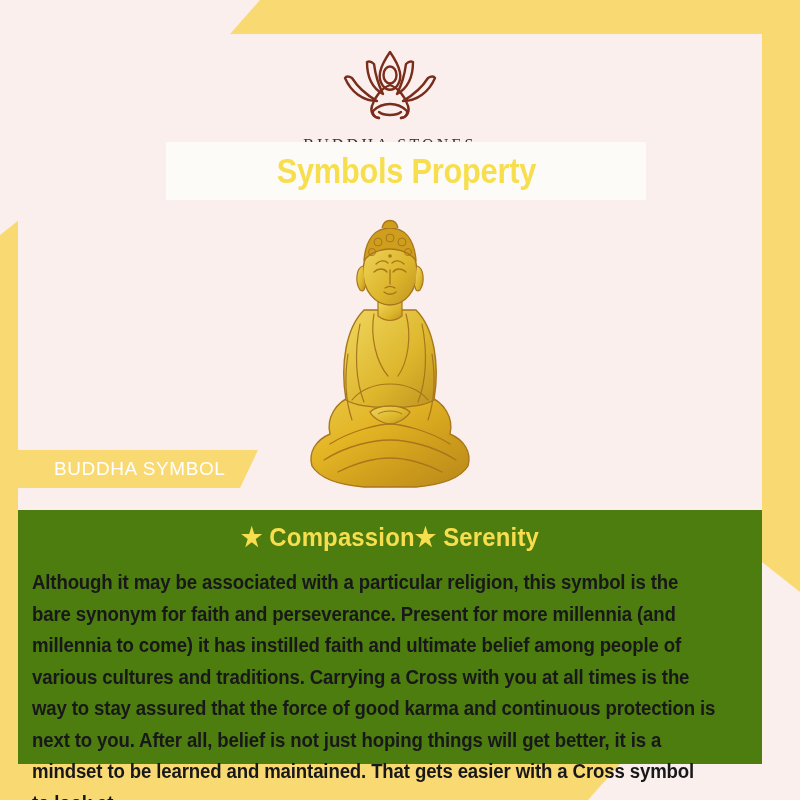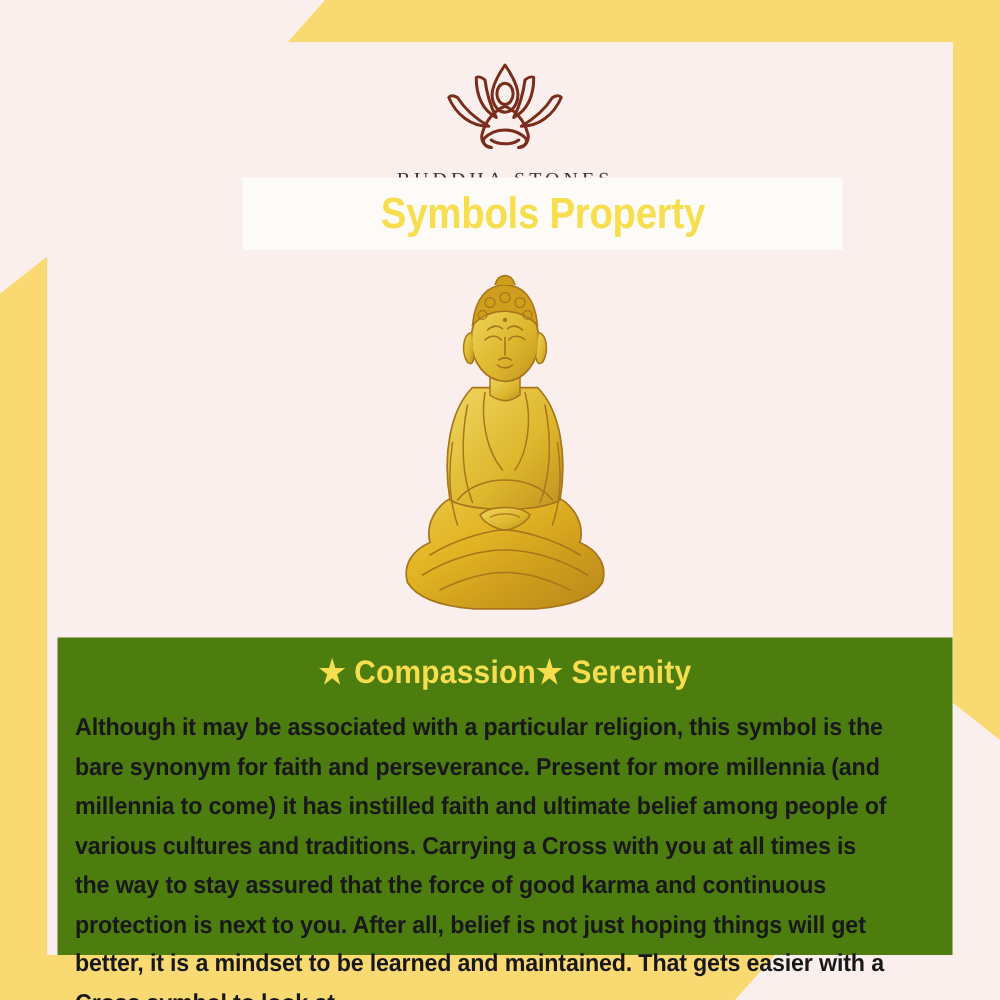--- a/index.html
+++ b/index.html
@@ -34,21 +34,20 @@
   #band-bottom {
     left:0; bottom:0; width:620px; height:36px;
     clip-path: polygon(0 0, 100% 0, calc(100% - 32px) 100%, 0 100%);
   }
 
   
   #stage {
     position:absolute;
     left:18px; top:34px; right:38px; bottom:36px;
     background:#faefec;
-    margin-left:28px;
   }
 
   
   #logo-block {
     position:absolute; top:0; left:0; right:0;
     display:flex; flex-direction:column; align-items:center;
     padding-top:10px;
   }
   #logo-mark { width:150px; height:88px; display:block; }
   #brand-name {
@@ -242,20 +241,23 @@
         <path d="M88 210 C94 206 106 206 112 210" stroke="#a8761c" stroke-width="1" fill="none"></path>
 
         <g stroke="#a8761c" stroke-width="1.3" fill="none" stroke-linecap="round">
           <path d="M40 240 C62 226 90 220 100 220 C110 220 138 226 160 240"></path>
           <path d="M34 256 C56 242 82 236 100 236 C118 236 144 242 166 256"></path>
           <path d="M48 268 C68 258 86 254 100 254 C114 254 132 258 152 268"></path>
         </g>
       </svg>
     </div>
 
+    <div id="symbol-ribbon">
+      <span id="symbol-ribbon-label">BUDDHA SYMBOL</span>
+    </div>
 
     <div id="article">
       <div id="subtitle">★ Compassion★ Serenity</div>
       <p id="body-copy">Although it may be associated with a particular religion, this symbol is the bare synonym for faith and perseverance. Present for more millennia (and millennia to come) it has instilled faith and ultimate belief among people of various cultures and traditions. Carrying a Cross with you at all times is the way to stay assured that the force of good karma and continuous protection is next to you. After all, belief is not just hoping things will get better, it is a mindset to be learned and maintained. That gets easier with a Cross symbol to look at.</p>
     </div>
 
   </div>
 </div>
 
 </body></html>

